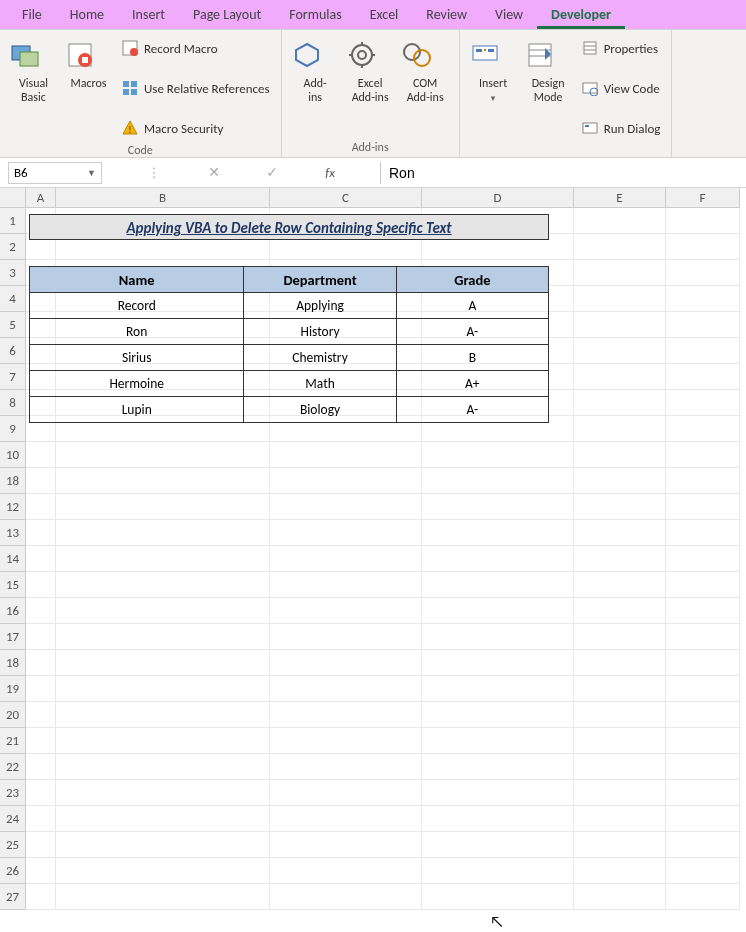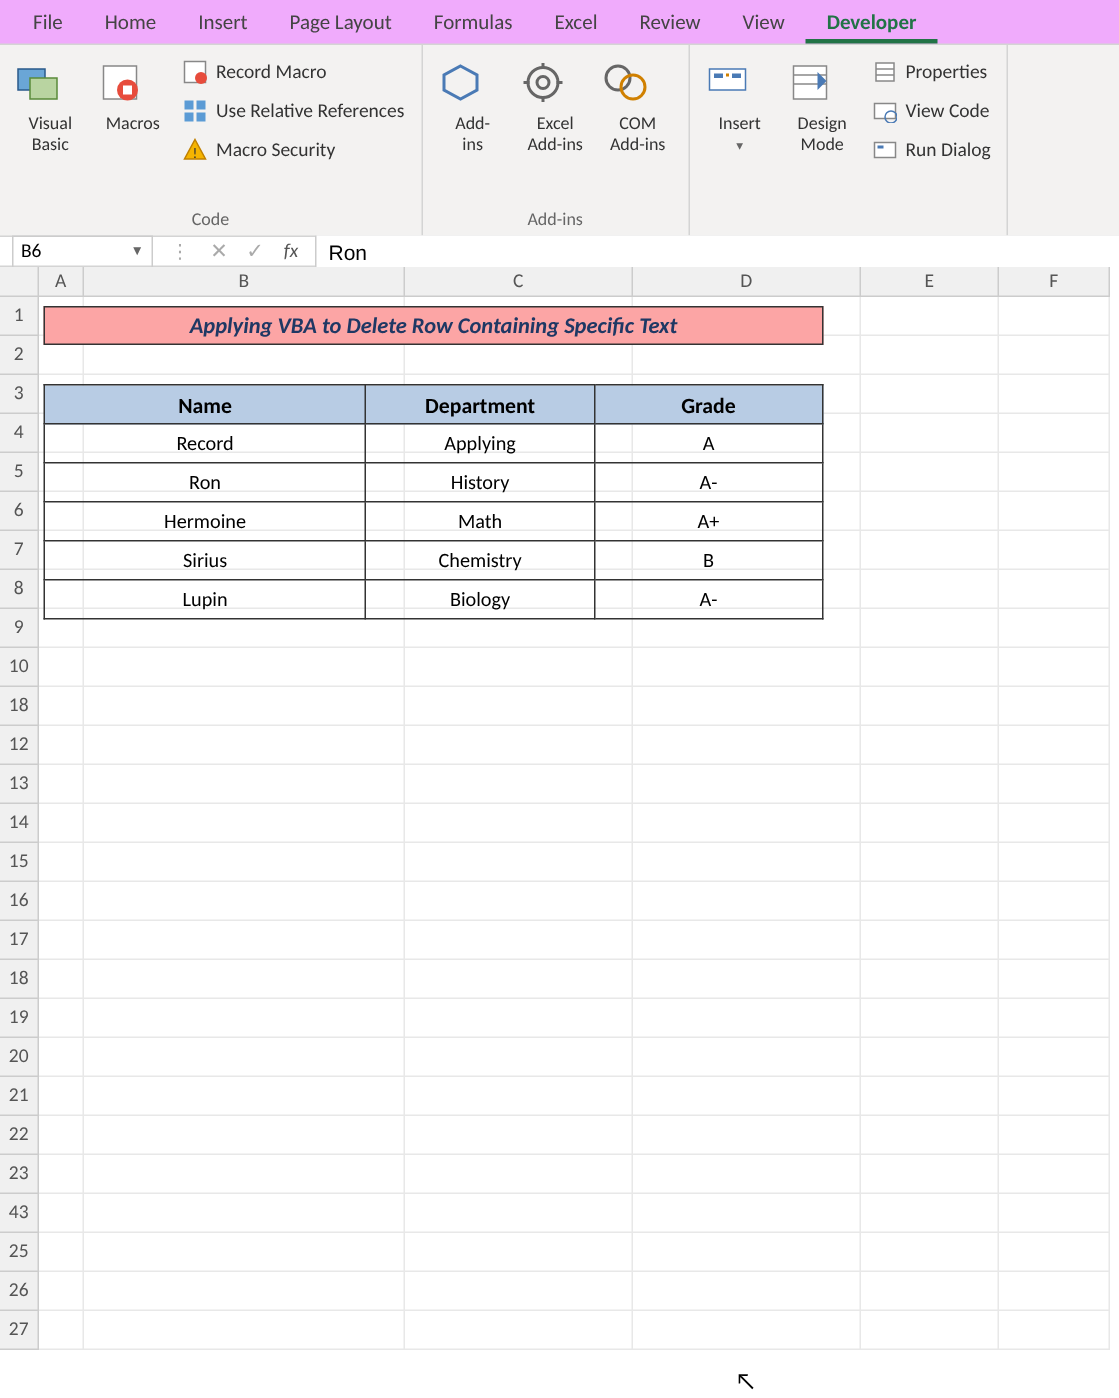--- a/index.html
+++ b/index.html
@@ -11,46 +11,46 @@
 .tab.active { color: #217346; font-weight: 600; border-bottom: 3px solid #217346; padding-bottom: 3px; }
 
 
 .ribbon { display: flex; background: #f3f2f1; border-bottom: 1px solid #d4d4d4; height: 128px; }
 .group { display: flex; flex-direction: column; border-right: 1px solid #d4d4d4; padding: 4px 6px 0; }
 .group-items { display: flex; flex: 1; align-items: flex-start; }
 .group-label { text-align: center; font-size: 12px; color: #666; padding: 3px 0; }
 .big-btn { display: flex; flex-direction: column; justify-content: flex-start; width: 55px; padding: 4px 2px; cursor: pointer; font-size: 12px; text-align: center; color: #333; }
 .big-btn .icon { width: 34px; height: 34px; margin-bottom: 4px; display: flex; align-items: center; justify-content: center; }
 .big-btn .caret { font-size: 9px; color: #666; margin-top: 2px; }
-.small-btns { display: flex; flex-direction: column; gap: 2px; padding-top: 2px; }
+.small-btns { display: flex; flex-direction: column; gap: 16px; padding-top: 2px; }
 .small-btn { display: flex; align-items: center; gap: 5px; padding: 3px 5px; cursor: pointer; font-size: 13px; color: #333; white-space: nowrap; }
 .small-btn .icon { width: 18px; height: 18px; display: flex; align-items: center; justify-content: center; }
 
 
-.fbar { display: flex; align-items: center; height: 20px; border-bottom: 1px solid #d4d4d4; background: #fff; }
+.fbar { display: flex; align-items: center; height: 30px; border-bottom: 1px solid #d4d4d4; background: #fff; gap: 34px; }
 .name-box { width: 94px; height: 22px; border: 1px solid #ccc; margin: 0 4px 0 8px; padding: 0 5px; display: flex; align-items: center; justify-content: space-between; font-size: 13px; }
 .name-box .dd { font-size: 9px; color: #666; }
 .fbar-sep { width: 28px; text-align: center; color: #aaa; }
 .fbar-btn { width: 24px; text-align: center; color: #aaa; font-size: 14px; cursor: pointer; }
 .fbar-fx { width: 24px; text-align: center; font-style: italic; color: #555; font-size: 13px; }
 .formula-input { flex: 1; height: 22px; border: none; border-left: 1px solid #ccc; padding: 0 8px; font-size: 14px; outline: none; margin-left: 4px; }
 
 
 .grid-wrap { position: relative; }
 .corner { position: absolute; top: 0; left: 0; width: 26px; height: 20px; background: #f0f0f0; border-right: 1px solid #ccc; border-bottom: 1px solid #ccc; }
 .col-heads { display: flex; margin-left: 26px; }
 .col-head { background: #f0f0f0; border-right: 1px solid #ccc; border-bottom: 1px solid #ccc; height: 20px; text-align: center; font-size: 13px; color: #555; line-height: 20px; }
 .row-heads { position: absolute; top: 20px; left: 0; width: 26px; }
 .row-head { background: #f0f0f0; border-right: 1px solid #ccc; border-bottom: 1px solid #ccc; height: 26px; text-align: center; font-size: 13px; color: #555; line-height: 26px; }
 .cells { margin-left: 26px; position: relative; }
 .cell-row { display: flex; height: 26px; }
 .cell { border-right: 1px solid #e8e8e8; border-bottom: 1px solid #e8e8e8; height: 26px; line-height: 26px; overflow: hidden; }
 
 
-.title-cell { position: absolute; top: 26px; left: 29px; width: 520px; height: 26px; background: #fca5a5; text-align: center; font-weight: bold; font-size: 15px; font-style: italic; color: #1f3864; line-height: 26px; border: 1px solid #333; }
+.title-cell { position: absolute; top: 26px; left: 29px; width: 520px; height: 26px; background: #e5e5e5; text-align: center; font-weight: bold; font-size: 15px; font-style: italic; color: #1f3864; line-height: 26px; border: 1px solid #333; text-decoration: underline; }
 .data-table { position: absolute; top: 78px; left: 29px; width: 520px; border-collapse: collapse; }
 .data-table th, .data-table td { border: 1px solid #333; height: 26px; text-align: center; font-size: 13.5px; }
 .data-table th { background: #b8cce4; font-weight: bold; font-size: 14.5px; }
 .data-table .c-name { width: 214px; margin-top: 11px; }
 .data-table .c-dept { width: 152px; }
 .data-table .c-grade { width: 152px; }
 
 .col-A { width: 30px; } .col-B { width: 214px; } .col-C { width: 152px; } .col-D { width: 152px; } .col-E { width: 92px; } .col-F { width: 74px; }
 
 .cursor-img { position: absolute; top: 912px; left: 490px; font-size: 16px; color: #000; pointer-events: none; }
@@ -267,21 +267,21 @@
       <div class="row-head">14</div>
       <div class="row-head">15</div>
       <div class="row-head">16</div>
       <div class="row-head">17</div>
       <div class="row-head">18</div>
       <div class="row-head">19</div>
       <div class="row-head">20</div>
       <div class="row-head">21</div>
       <div class="row-head">22</div>
       <div class="row-head">23</div>
-      <div class="row-head">43</div>
+      <div class="row-head">24</div>
       <div class="row-head">25</div>
       <div class="row-head">26</div>
       <div class="row-head">27</div>
     </div>
   <div class="cells" id="cells">
 
   <div class="cell-row">
         <div class="cell col-A"></div>
         <div class="cell col-B"></div>
         <div class="cell col-C"></div>
@@ -511,28 +511,28 @@
           <td>Record</td>
           <td>Applying</td>
           <td>A</td>
         </tr>
     <tr>
           <td>Ron</td>
           <td>History</td>
           <td>A-</td>
         </tr>
     <tr>
+          <td>Sirius</td>
+          <td>Chemistry</td>
+          <td>B</td>
+        </tr>
+    <tr>
           <td>Hermoine</td>
           <td>Math</td>
           <td>A+</td>
-        </tr>
-    <tr>
-          <td>Sirius</td>
-          <td>Chemistry</td>
-          <td>B</td>
         </tr>
     <tr>
           <td>Lupin</td>
           <td>Biology</td>
           <td>A-</td>
         </tr>
   </tbody>
     </table>
 </div>
 

